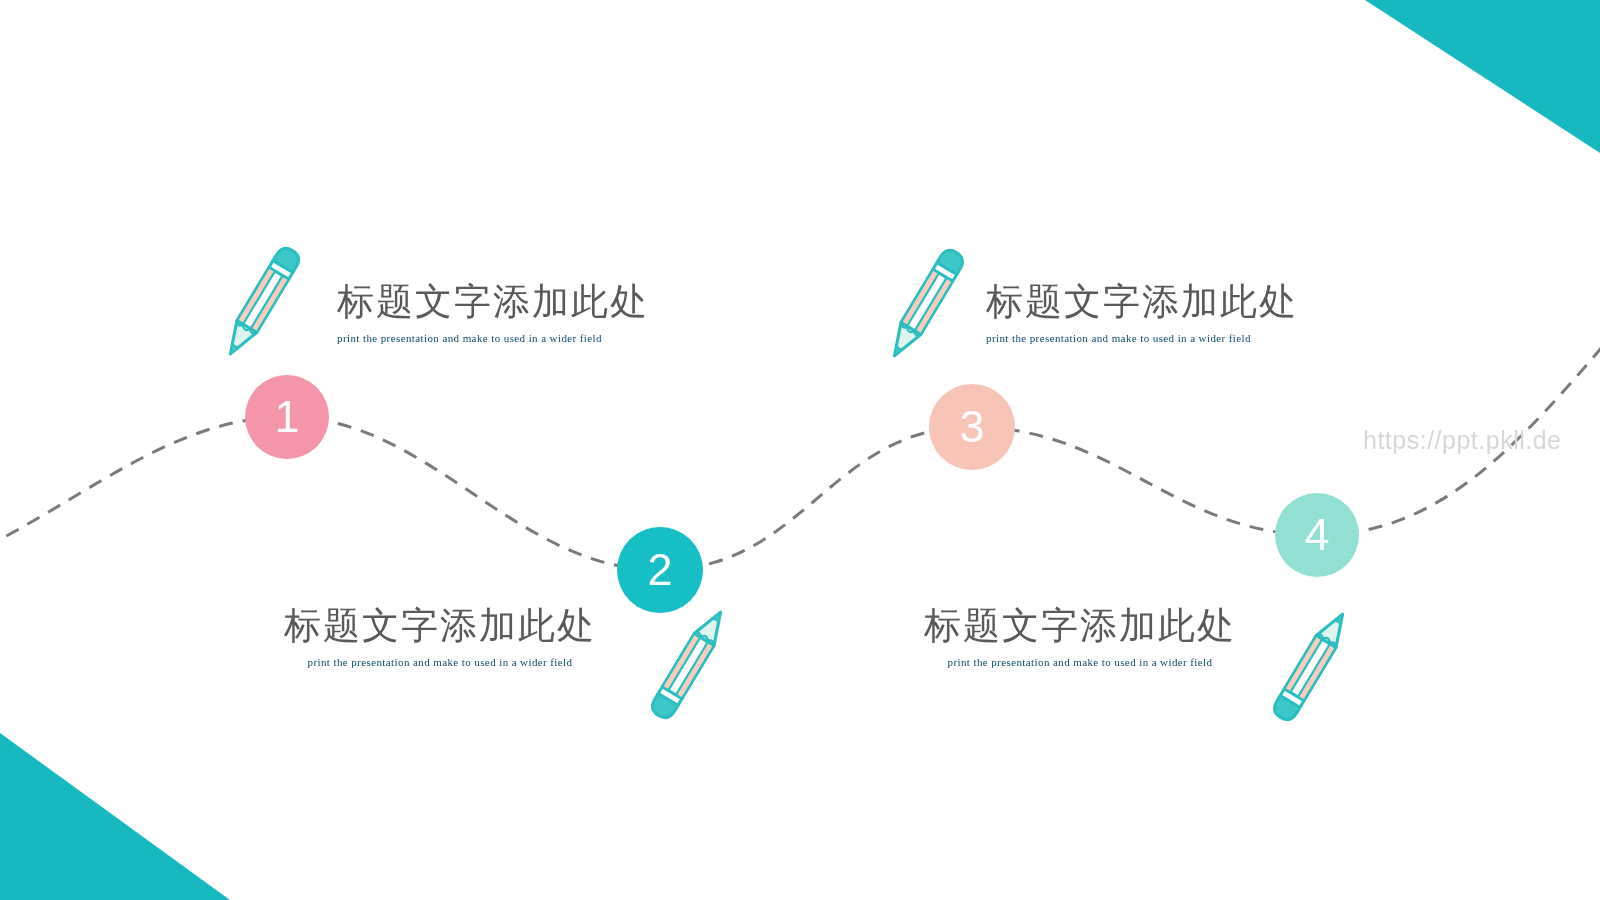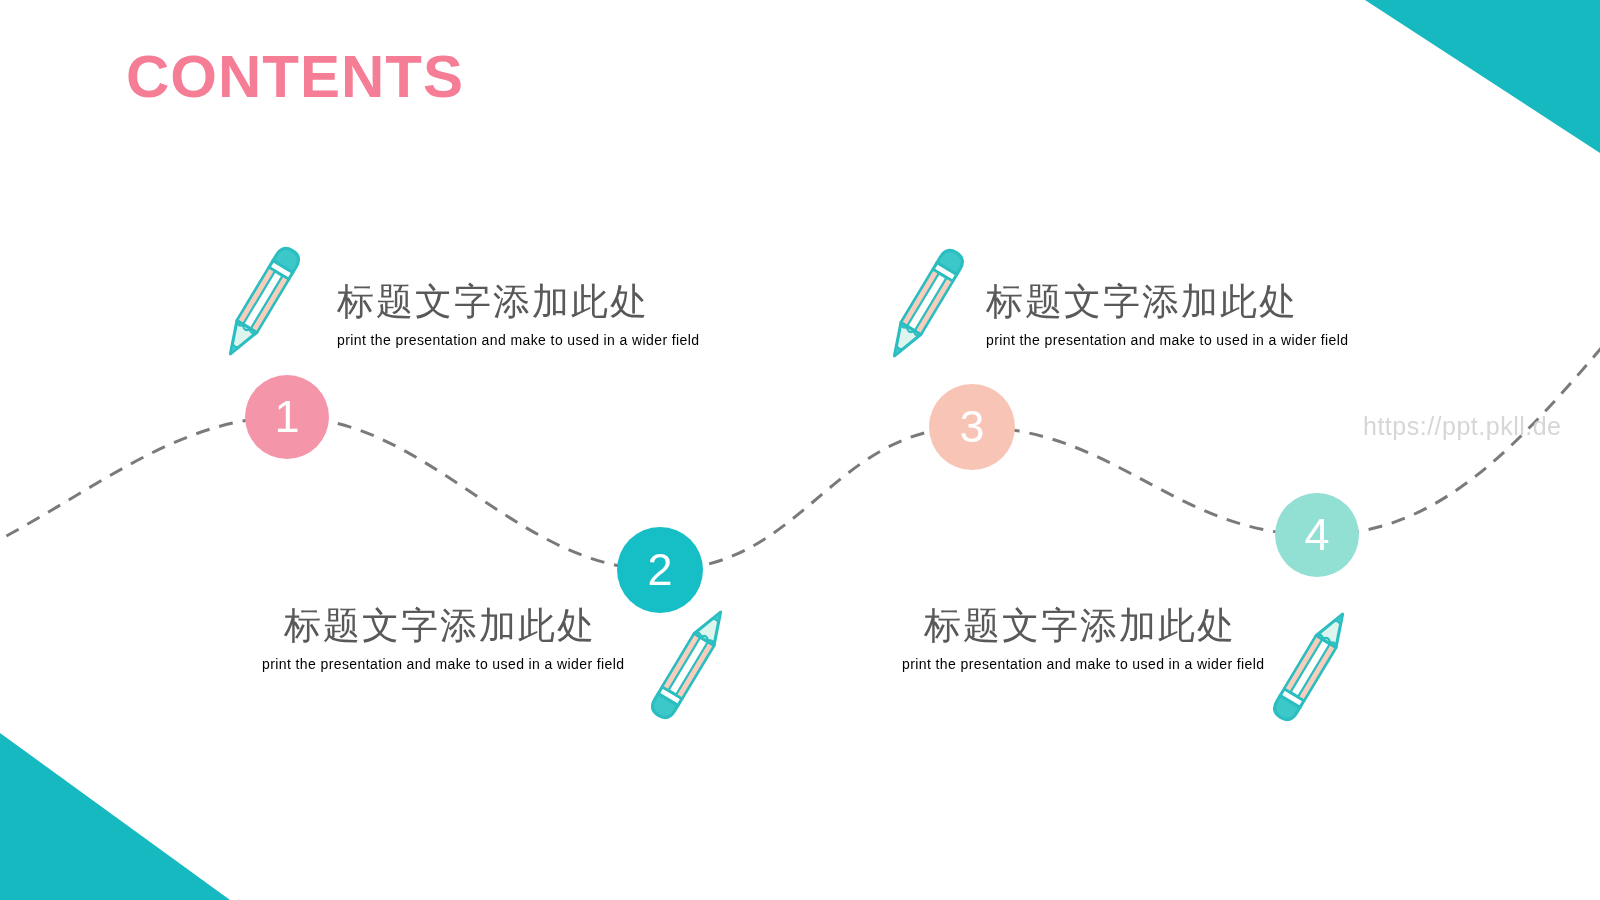--- a/index.html
+++ b/index.html
@@ -10,43 +10,43 @@
   }
   svg.bg { position:absolute; left:0; top:0; width:1600px; height:900px; }
 
   .page-title {
     position:absolute; left:126px; top:44px;
     font-size:60px; font-weight:800; letter-spacing:1px;
     margin:0; line-height:1.1;
   }
 
   .watermark {
-    position:absolute; left:1363px; top:412px;
+    position:absolute; left:1363px; top:426px;
     font-size:25px; font-weight:500; color:#d6d6d6;
     letter-spacing:0.5px; white-space:nowrap;
   }
 
   .step-circle {
     position:absolute; border-radius:50%;
     display:flex; align-items:center; justify-content:center;
     color:#ffffff; font-size:45px; font-weight:400;
   }
   .c1 { left:245px; top:375px; width:84px; height:84px; }
   .c2 { left:617px; top:527px; width:86px; height:86px; }
   .c3 { left:929px; top:384px; width:86px; height:86px; }
   .c4 { left:1275px; top:493px; width:84px; height:84px; }
 
   .item-block { position:absolute; }
   .item-title {
     margin:0; font-size:37px; font-weight:normal; color:#595959;
     letter-spacing:2px; line-height:1.15; white-space:nowrap;
   }
   .item-sub {
-    margin:8px 0 0 0; font-size:14px; color:#000000;
-    letter-spacing:0.4px; white-space:nowrap;
+    margin:8px 0 0 0; font-size:11px; color:#0c4a6e;
+    letter-spacing:0.4px; white-space:nowrap;font-family:Liberation Serif, serif;
   }
   .ib1 { left:337px; top:281px; text-align:left; }
   .ib3 { left:986px; top:281px; text-align:left; }
   .ib2 { left:262px; top:605px; width:356px; text-align:center; }
   .ib4 { left:902px; top:605px; width:356px; text-align:center; }
 
   .pencil { position:absolute; width:62px; height:142px; }
   .p1 { left:230px; top:232px; transform:rotate(31deg); }
   .p3 { left:894px; top:234px; transform:rotate(31deg); }
   .p2 { left:659px; top:592px; transform:rotate(211deg); }
@@ -62,21 +62,20 @@
     <polygon points="0,733 230,900 0,900" fill="#15b9bf"></polygon>
     <path d="M -15 547 C 90 495, 175 417, 287 417
              C 430 417, 515 570, 660 570
              C 805 570, 830 427, 972 427
              C 1115 427, 1175 535, 1317 535
              C 1430 535, 1505 462, 1608 340" fill="none" stroke="#7a7a7a" stroke-width="3" stroke-dasharray="14 10"></path>
   </svg>
 
   <div class="watermark">https://ppt.pkll.de</div>
 
-  <h1 class="page-title" style="color: rgb(245, 125, 150);">CONTENTS</h1>
 
   <div class="step-circle c1" style="background-color: rgb(245, 149, 169);">
     <span>1</span>
   </div>
   <div class="step-circle c2" style="background-color: rgb(22, 190, 197);">
     <span>2</span>
   </div>
   <div class="step-circle c3" style="background-color: rgb(248, 196, 182);">
     <span>3</span>
   </div>

